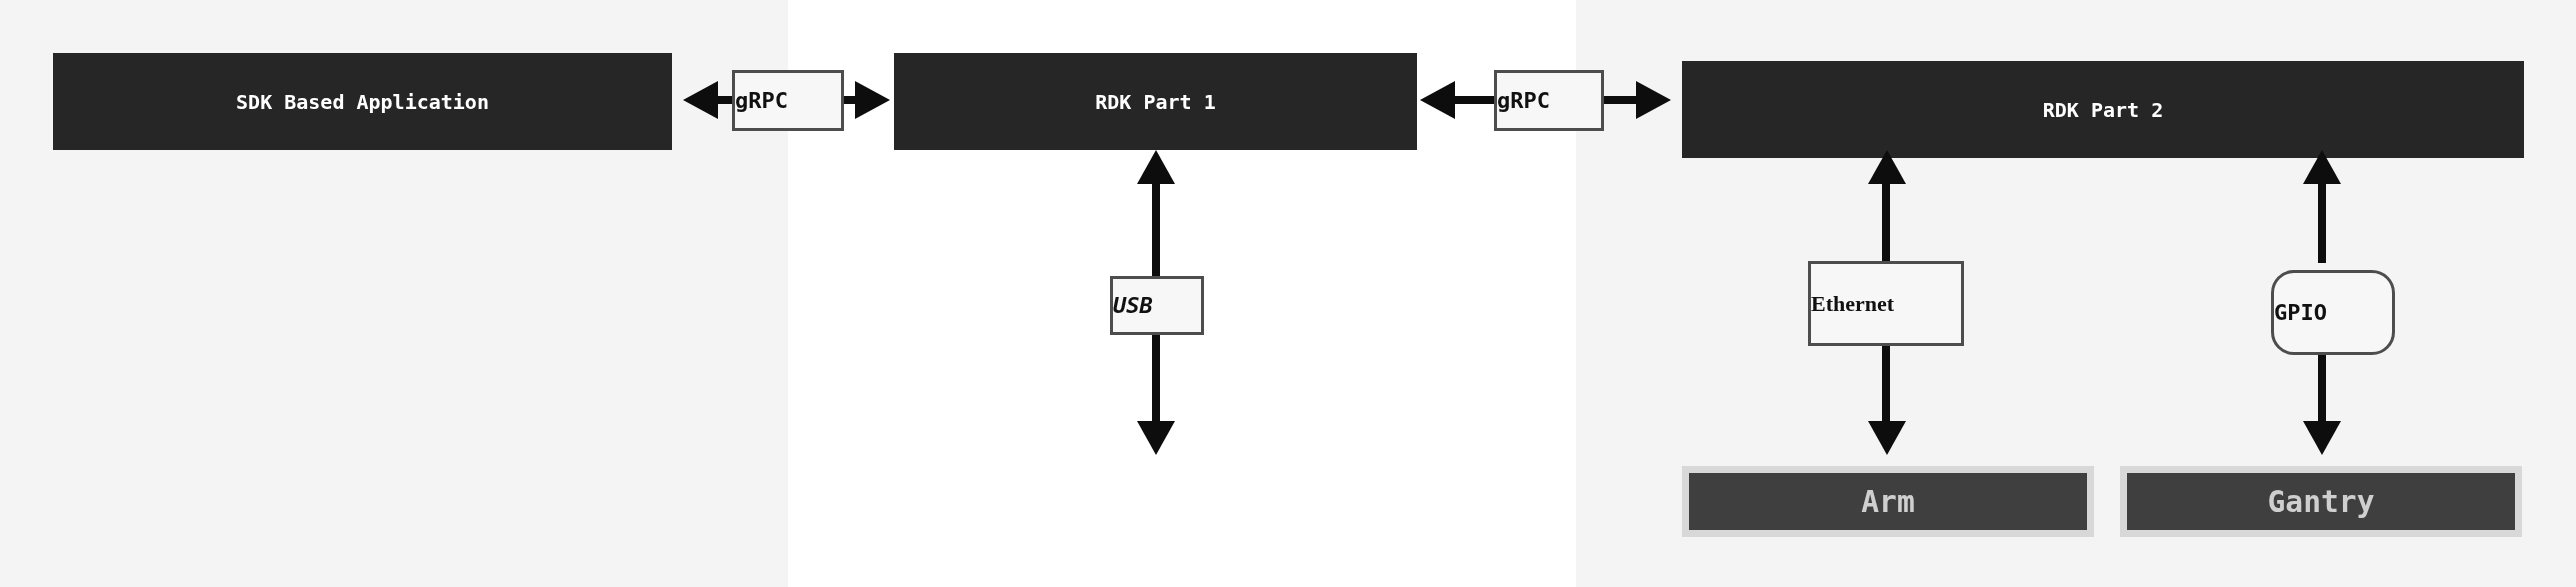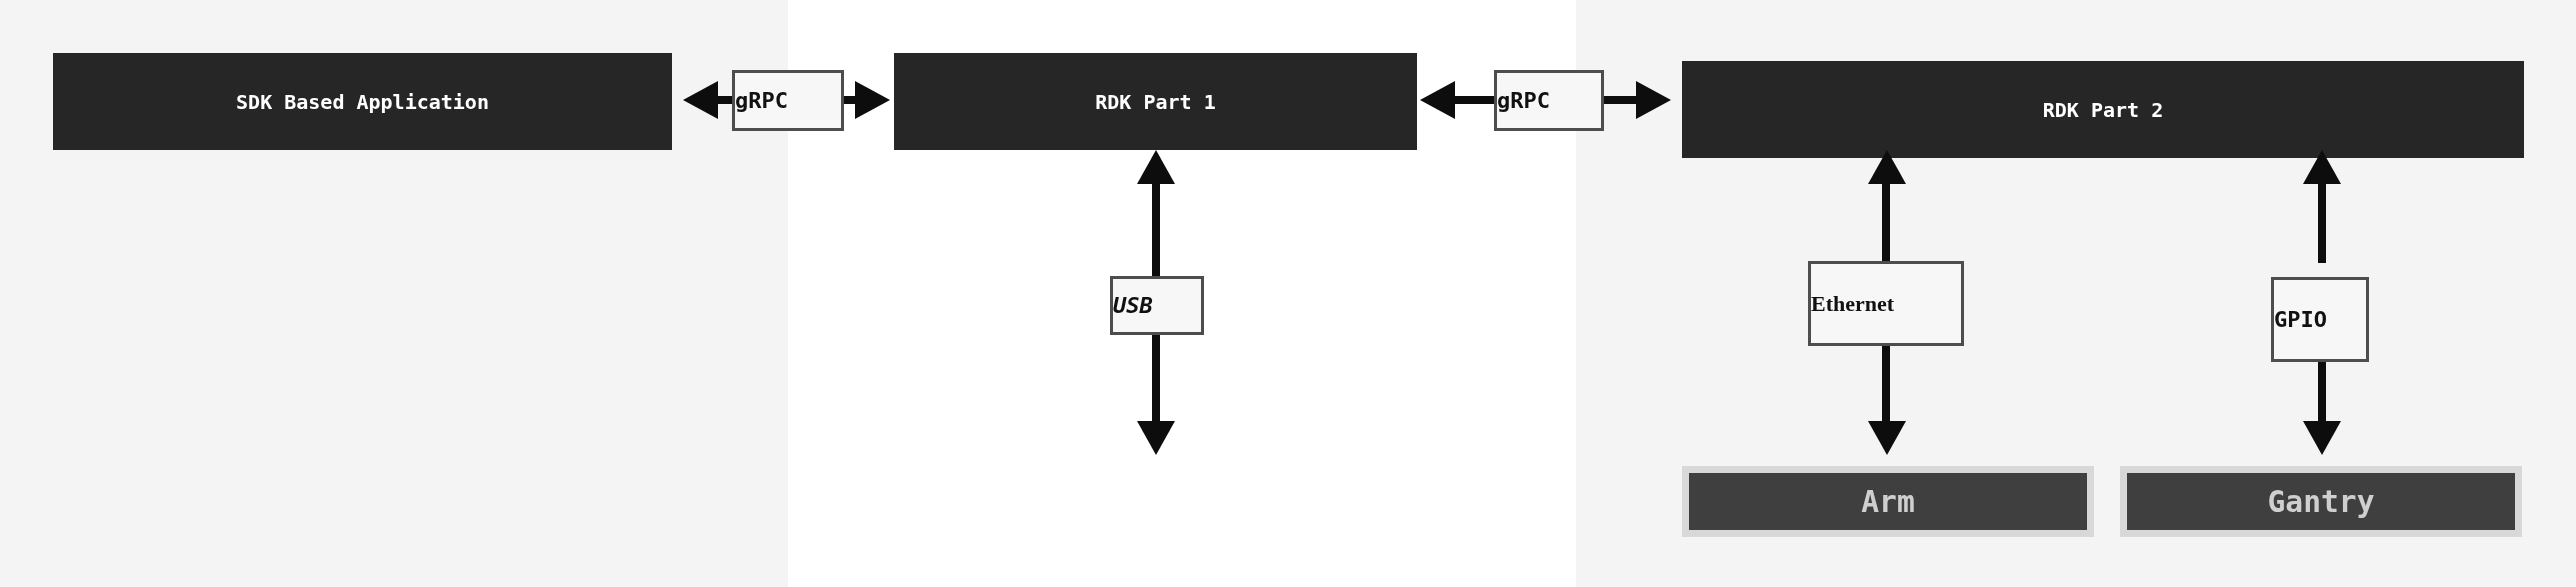--- a/index.html
+++ b/index.html
@@ -117,21 +117,21 @@
   <div class="ah up" style="left:1868px; top:150px;"></div>
   <div class="vline" style="left:1882px; top:183px; height:80px;"></div>
   <div class="label-box" style="left:1808px; top:261px; width:156px; height:85px;font-family:Liberation Serif, serif;">
     <span>Ethernet</span>
   </div>
   <div class="vline" style="left:1882px; top:345px; height:77px;"></div>
   <div class="ah down" style="left:1868px; top:421px;"></div>
 
   <div class="ah up" style="left:2303px; top:150px;"></div>
   <div class="vline" style="left:2318px; top:183px; height:80px;"></div>
-  <div class="label-box" style="left:2271px; top:277px; width:98px; height:85px;">
+  <div class="label-box" style="left:2271px; top:270px; width:124px; height:85px;border-radius:23px;">
     <span>GPIO</span>
   </div>
   <div class="vline" style="left:2318px; top:345px; height:77px;"></div>
   <div class="ah down" style="left:2303px; top:421px;"></div>
 
 
   <div class="device" style="left:2120px; top:466px; width:402px; height:71px;">
     <div class="inner">
       <span>Gantry</span>
     </div>

